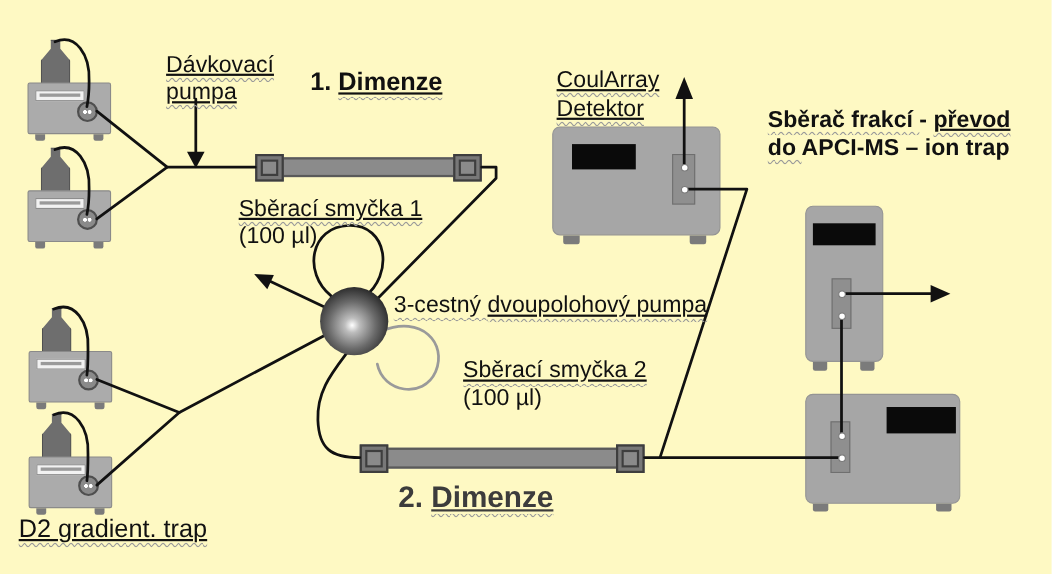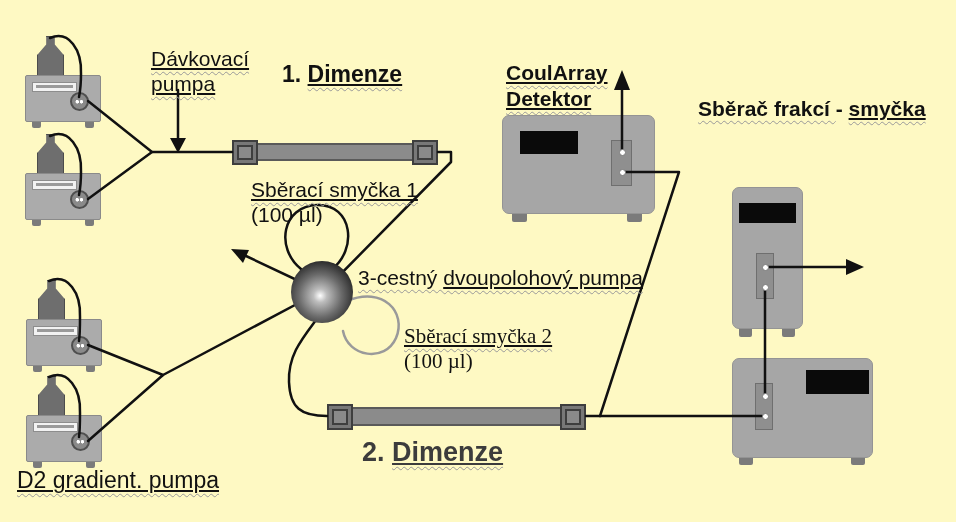--- a/index.html
+++ b/index.html
@@ -42,43 +42,44 @@
 
 <div class="stage">
 
   <div class="lbl" style="left:151px;top:46px;font-size:21px;line-height:25px;">
       <div><span class="u"><span class="w">Dávkovací</span></span></div>
       <div><span class="u"><span class="w">pumpa</span></span></div>
     </div>
   <div class="lbl" style="left:282px;top:61px;font-size:23px;font-weight:bold;">
       <div>1. <span class="u"><span class="w">Dimenze</span></span></div>
     </div>
-  <div class="lbl" style="left:217px;top:177px;font-size:21px;line-height:25px;margin-left:34px;">
+  <div class="lbl" style="left:217px;top:177px;font-size:21px;line-height:25px;">
       <div><span class="u"><span class="w">Sběrací smyčka 1</span></span></div>
       <div>(100 µl)</div>
     </div>
   <div class="lbl" style="left:358px;top:266px;font-size:21px;">
       <div><span class="w">3-cestný </span><span class="u"><span class="w">dvoupolohový pumpa</span></span></div>
     </div>
-  <div class="lbl" style="left:404px;top:324px;font-size:21px;line-height:25px;font-family:Liberation Serif, serif;">
+  <div class="lbl" style="left:421px;top:324px;font-size:21px;line-height:25px;">
       <div><span class="u"><span class="w">Sběrací smyčka 2</span></span></div>
       <div>(100 µl)</div>
     </div>
   <div class="lbl" style="left:362px;top:437px;font-size:27px;font-weight:bold;color:#3c3c3c;">
       <div>2. <span class="u"><span class="w">Dimenze</span></span></div>
     </div>
   <div class="lbl" style="left:17px;top:467px;font-size:23px;">
-      <div><span class="u"><span class="w">D2 gradient. pumpa</span></span></div>
-    </div>
-  <div class="lbl" style="left:506px;top:60px;font-size:21px;font-weight:bold;line-height:26px;">
+      <div><span class="u"><span class="w">D2 gradient. trap</span></span></div>
+    </div>
+  <div class="lbl" style="left:506px;top:60px;font-size:21px;font-weight:normal;line-height:26px;">
       <div><span class="u"><span class="w">CoulArray</span></span></div>
       <div><span class="u"><span class="w">Detektor</span></span></div>
     </div>
   <div class="lbl" style="left:698px;top:96px;font-size:21px;font-weight:bold;line-height:26px;">
-      <div><span class="w">Sběrač frakcí </span>- <span class="u"><span class="w">smyčka</span></span></div>
+      <div><span class="w">Sběrač frakcí </span>- <span class="u"><span class="w">převod</span></span></div>
+      <div><span class="w">do </span>APCI-MS – ion trap</div>
     </div>
 
   <div class="pump" style="left:25px;top:36px;">
     <div class="bottle"></div>
     <div class="pump-box">
       <div class="strip">
           <i class="strip-line"></i>
         </div>
     </div>
     <div class="foot" style="left:7px;top:86px;"></div>

